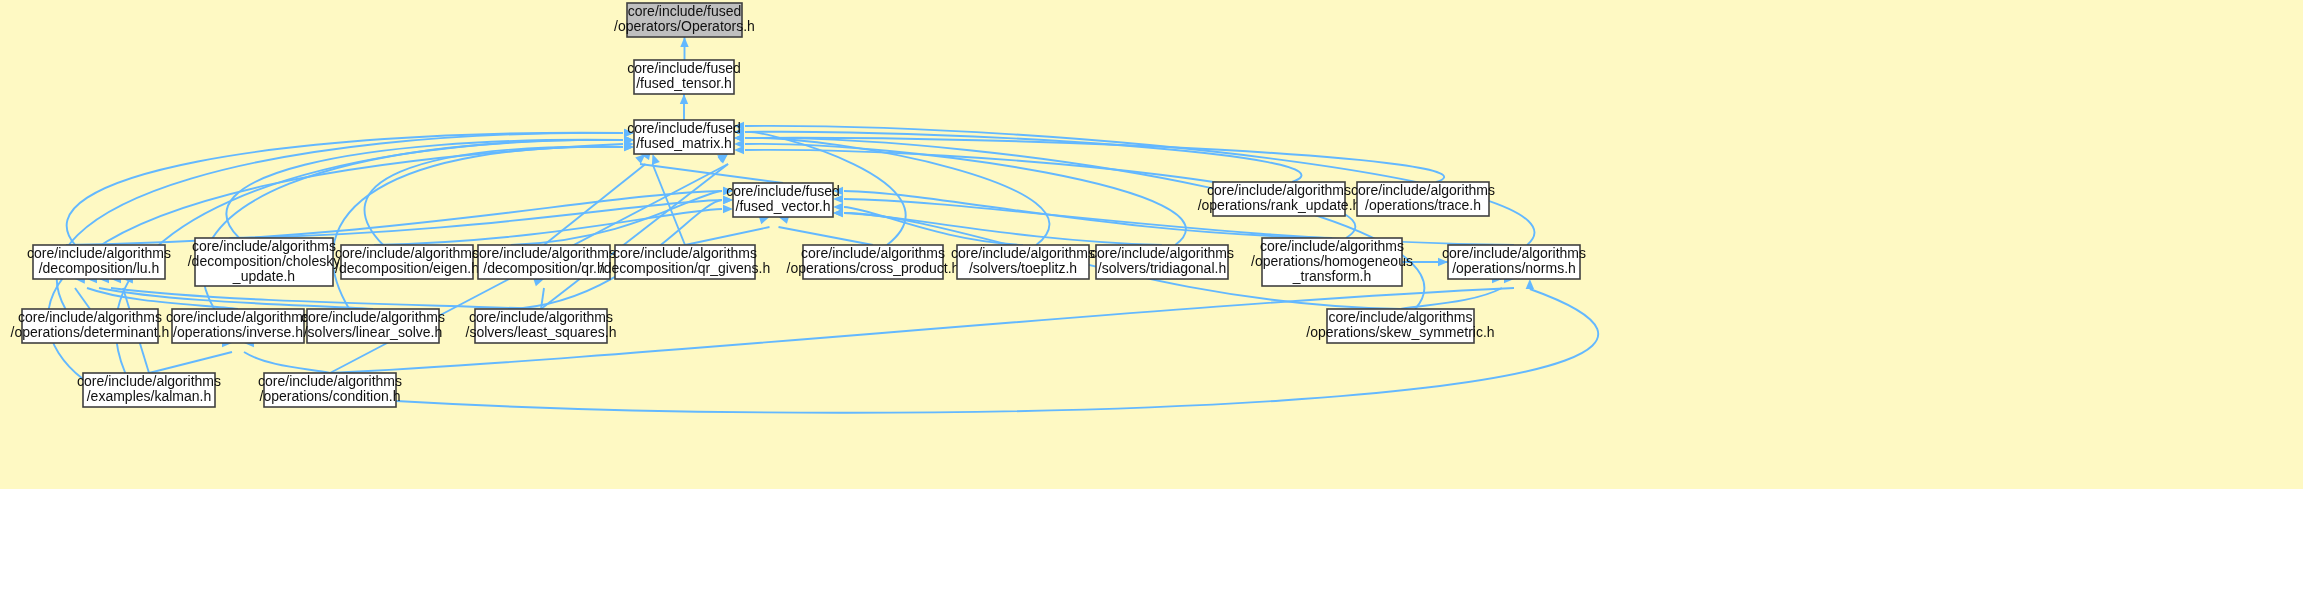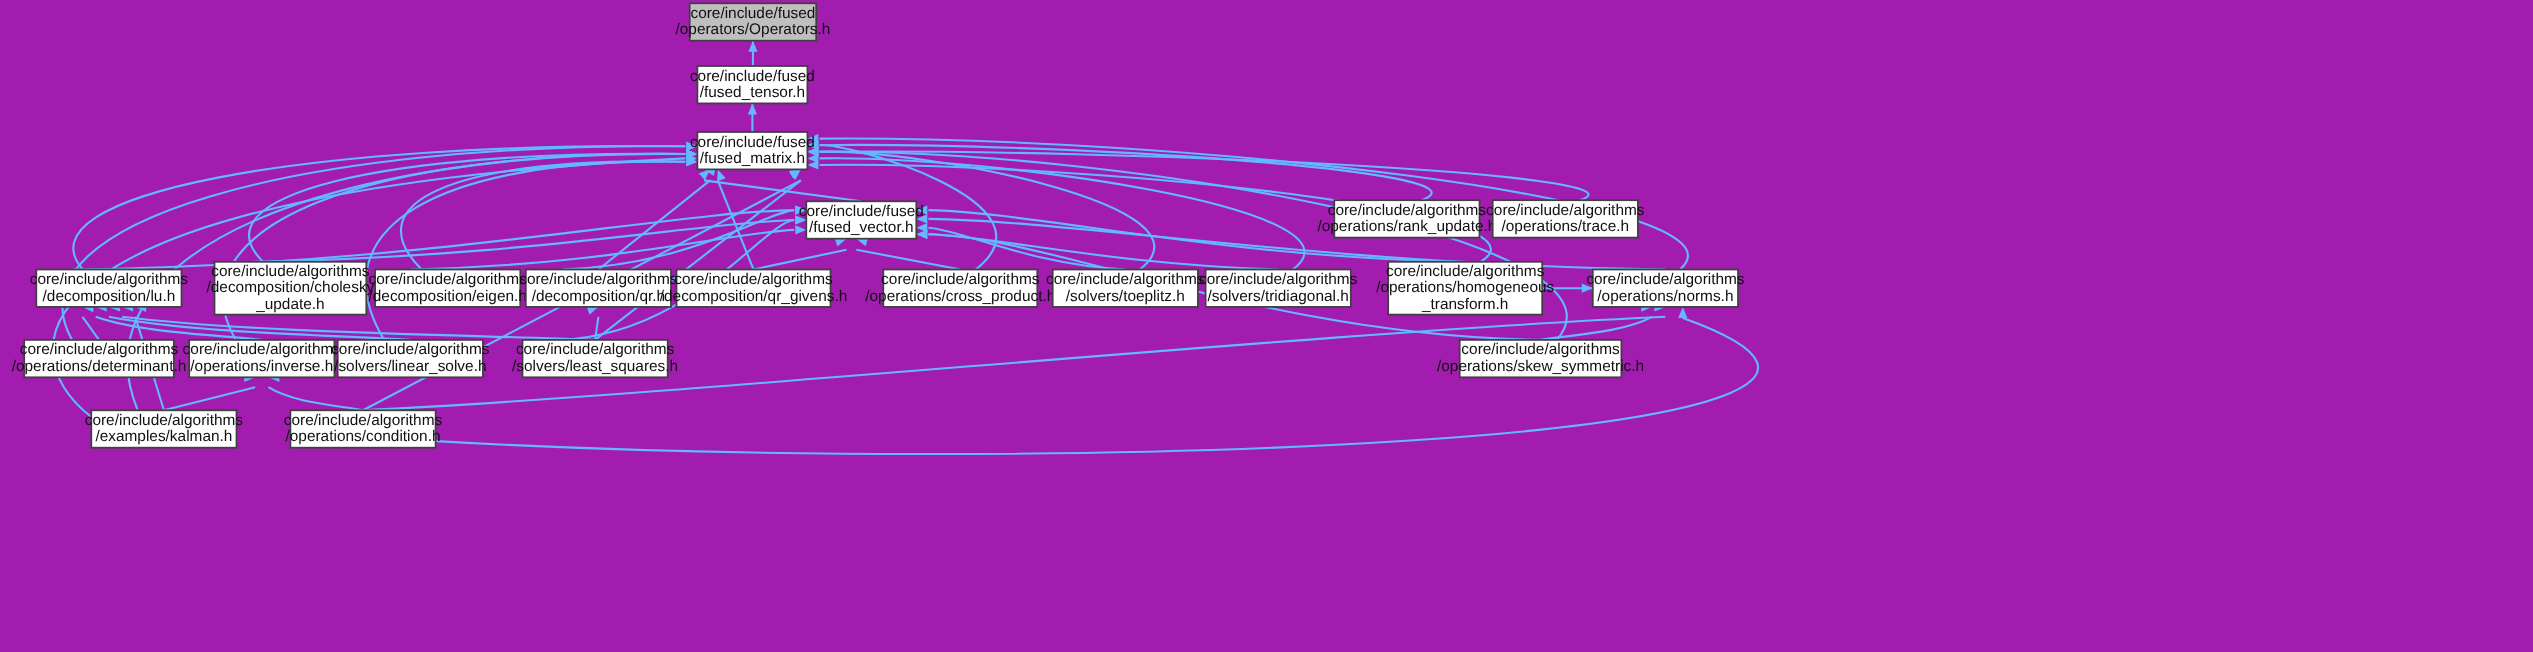--- a/index.html
+++ b/index.html
@@ -3,22 +3,22 @@
 <meta charset="utf-8">
 <style>
   html, body {
     margin: 0;
     padding: 0;
     background: #ffffff;
   }
   #graph-root {
     position: relative;
     width: 2303px;
-    height: 593px;
-    background: #a21caf;
+    height: 489px;
+    background: #fef9c3;
     font-family: "Liberation Sans", sans-serif;
     overflow: hidden;
   }
   svg#graph-svg {
     position: absolute;
     top: 0;
     left: 0;
     width: 2303px;
     height: 593px;
     display: block;

